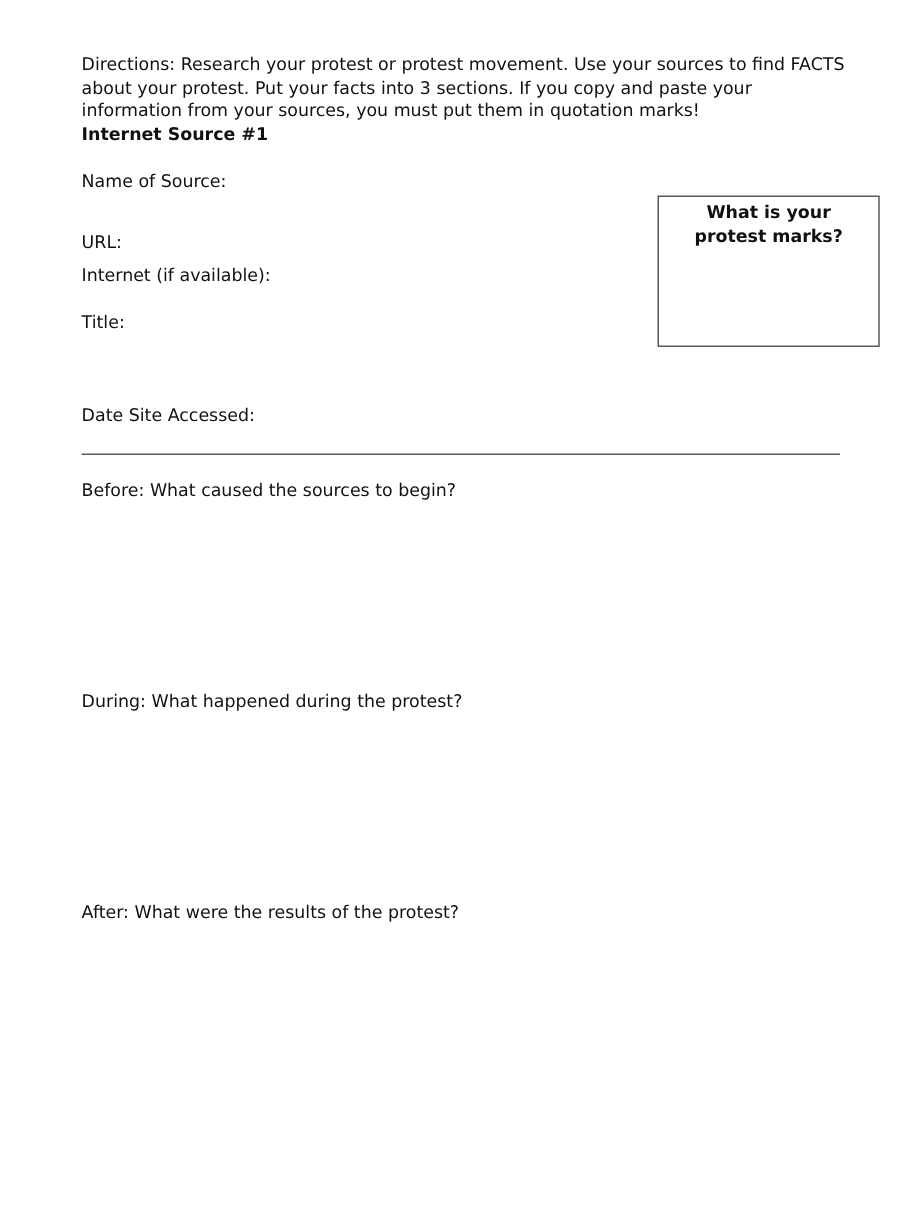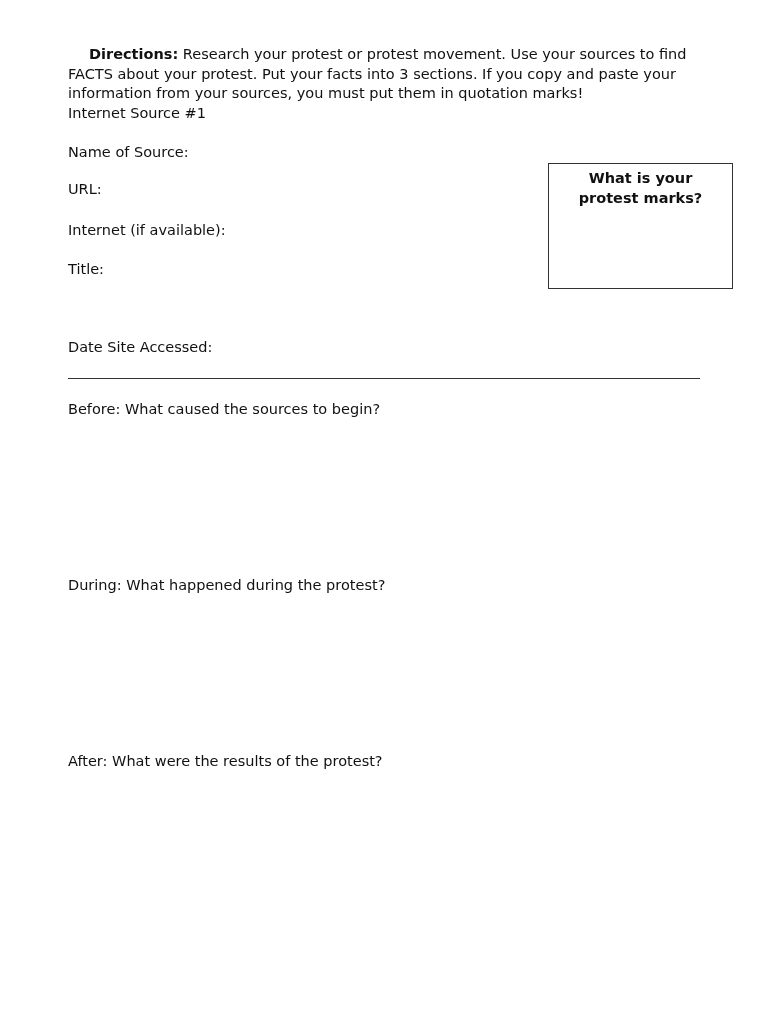--- a/index.html
+++ b/index.html
@@ -1,42 +1,42 @@
 <!DOCTYPE html>
 <html><head>
 <meta charset="utf-8">
 <style>
   html, body { margin: 0; padding: 0; background: #ffffff; }
   body { width: 768px; height: 1024px; position: relative; overflow: hidden;
          font-family: "DejaVu Sans", sans-serif; color: #111111; font-size: 14.5px; }
   .page { position: absolute; left: 0; top: 0; width: 768px; height: 1024px; }
   .directions { position: absolute; left: 68px; top: 45px; width: 640px; line-height: 19.5px; }
-  .directions b { font-weight: bold; margin-left: 21px; }
-  .source-heading { position: absolute; left: 68px; top: 104px; font-weight: normal; line-height: 19.5px; }
+  .directions b { font-weight: normal; }
+  .source-heading { position: absolute; left: 68px; top: 104px; font-weight: bold; line-height: 19.5px; }
   .field { position: absolute; left: 68px; line-height: 19.5px; }
   .topic-box { position: absolute; left: 548px; top: 163px; width: 185px; height: 126px;
                border: 1px solid #333333; box-sizing: border-box; }
   .topic-box .q { text-align: center; font-weight: bold; margin-top: 5px; line-height: 19.5px; }
   .rule { position: absolute; left: 68px; top: 378px; width: 632px; height: 0;
           border-top: 1.5px solid #333333; }
   .section { position: absolute; left: 68px; line-height: 19.5px; }
 </style>
 </head>
 <body>
 
 <div class="page">
 
   <div class="directions">
     <b>Directions:</b><span> Research your protest or protest movement. Use your sources to find FACTS about your protest. Put your facts into 3 sections. If you copy and paste your information from your sources, you must put them in quotation marks!</span>
   </div>
 
   <div class="source-heading">Internet Source #1</div>
 
   <div class="field" style="top:143px">Name of Source:</div>
-  <div class="field" style="top:180px">URL:</div>
+  <div class="field" style="top:194px">URL:</div>
   <div class="field" style="top:221px">Internet (if available):</div>
   <div class="field" style="top:260px">Title:</div>
   <div class="field" style="top:338px">Date Site Accessed:</div>
 
   <div class="topic-box">
     <div class="q">
       <div>What is your</div>
       <div>protest marks?</div>
     </div>
   </div>

